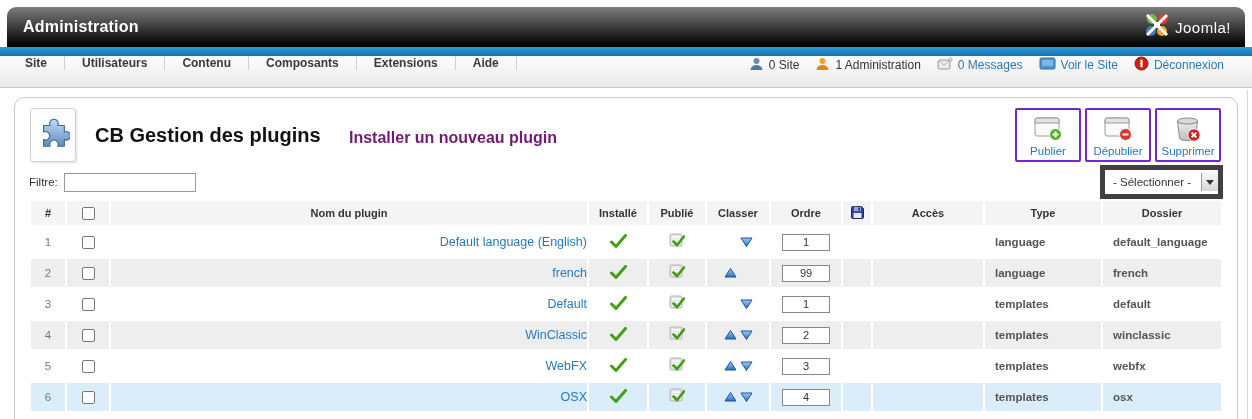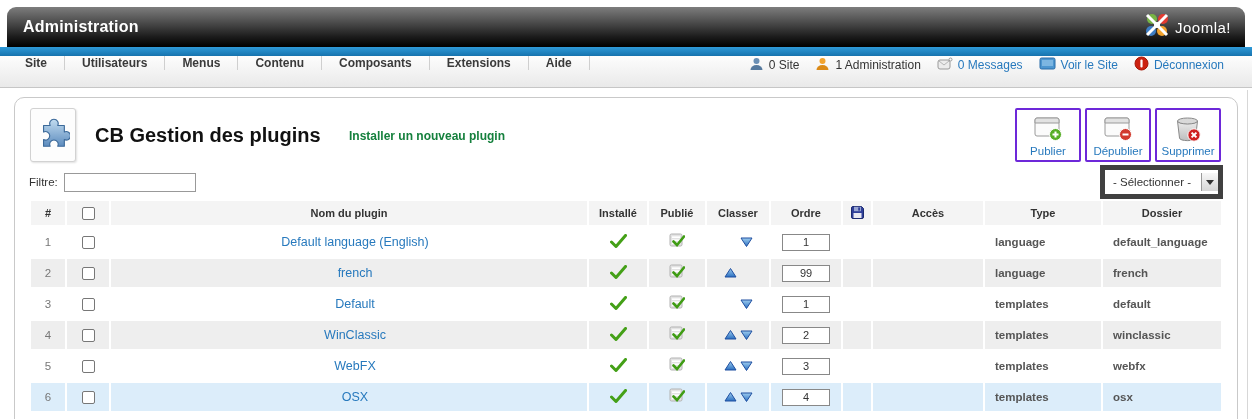--- a/index.html
+++ b/index.html
@@ -37,22 +37,22 @@
   
   .panel { position:absolute; top:97px; left:14px; right:14px; bottom:-40px;
            background:#fff; border:1px solid #c9c9c9; border-radius:10px;
            padding:8px 14px 20px 14px; }
 
   .panel-header { position:relative; height:64px; }
   .icon-card { position:absolute; left:1px; top:2px; width:46px; height:54px; background:#fdfdfd;
                border:1px solid #d2d2d2; border-radius:3px; box-shadow:1px 1px 2px rgba(0,0,0,.12);
                display:flex; align-items:center; justify-content:center; }
   .page-title { position:absolute; left:66px; top:18px; font-size:20px; font-weight:bold; color:#111; }
-  .install-link { position:absolute; left:320px; top:23px; font-size:12px; font-weight:bold;
-                  color:#15803d; text-decoration:none; cursor:pointer; }
+  .install-link { position:absolute; left:320px; top:23px; font-size:16px; font-weight:bold;
+                  color:#701a75; text-decoration:none; cursor:pointer; }
 
   .toolbar { position:absolute; right:2px; top:2px; display:flex; }
   .tool { width:66px; padding:4px 2px 3px; margin-left:4px; text-align:center;
           border:2px solid #6d28d9; border-radius:2px; cursor:pointer; }
   .tool-icn { height:29px; display:flex; align-items:center; justify-content:center; }
   .tool-label { font-size:11.5px; color:#2779bd; margin-top:2px; }
 
   .filter-row { display:flex; align-items:center; height:24px; margin-top:0; }
   .filter-label { font-size:11.5px; color:#333; }
   .filter-input { width:132px; height:19px; margin-left:6px; border:1px solid #999; font-size:11px; padding:0 3px; }
@@ -70,21 +70,21 @@
   th { background:#f4f4f4; color:#333; font-size:11px; font-weight:bold; height:24px; text-align:center; }
   td { height:28px; font-size:12px; text-align:center; }
   tr.odd  td { background:#fff; }
   tr.even td { background:#eee; }
   td.shade { background:#ececec;font-weight:bold; }
   tr.hl td, tr.hl td.shade { background:#dcedfa; }
   .w-num{width:34px}.w-chk{width:42px}.w-inst{width:58px}.w-pub{width:56px}
   .w-cls{width:62px}.w-ord{width:70px}.w-sav{width:28px}.w-acc{width:110px}
   .w-typ{width:116px}.w-dos{width:118px}
   .c-num { color:#777; font-size:11.5px; }
-  .c-name { text-align:center; padding-left:12px; }
+  .c-name { text-align:right; padding-left:12px; }
   .plugin-link { color:#2779bd; text-decoration:none; font-size:12.5px; cursor:pointer; }
   td.c-left { text-align:left; padding-left:10px; color:#555; font-size:11.5px; }
   .cb { display:inline-block; width:13px; height:13px; border:1px solid #777; border-radius:2px;
         background:#fff; vertical-align:middle; cursor:pointer; }
   .ordre { width:48px; height:17px; border:1px solid #888; text-align:center; font-size:11px; color:#333; }
   .slot { display:inline-block; width:16px; height:13px; vertical-align:middle; cursor:pointer; }
   .icn { display:inline-block; vertical-align:middle; }
 </style>
 </head>
 <body>
@@ -122,21 +122,20 @@
     <span class="logo-text">Joomla!</span>
   </div>
 </div>
 
 <div class="bluebar"></div>
 
 <div class="menubar">
   <div class="menu-items">
     <div class="menu-item">Site</div>
     <div class="menu-item">Utilisateurs</div>
-    <div class="menu-item">Menus</div>
     <div class="menu-item">Contenu</div>
     <div class="menu-item">Composants</div>
     <div class="menu-item">Extensions</div>
     <div class="menu-item">Aide</div>
   </div>
   <div class="statusbar">
     <div class="status-item">
       <span class="icn">
         <svg width="15" height="14" viewBox="0 0 15 14">
             <circle cx="7.5" cy="4" r="3" fill="#6a8fb5"></circle>

